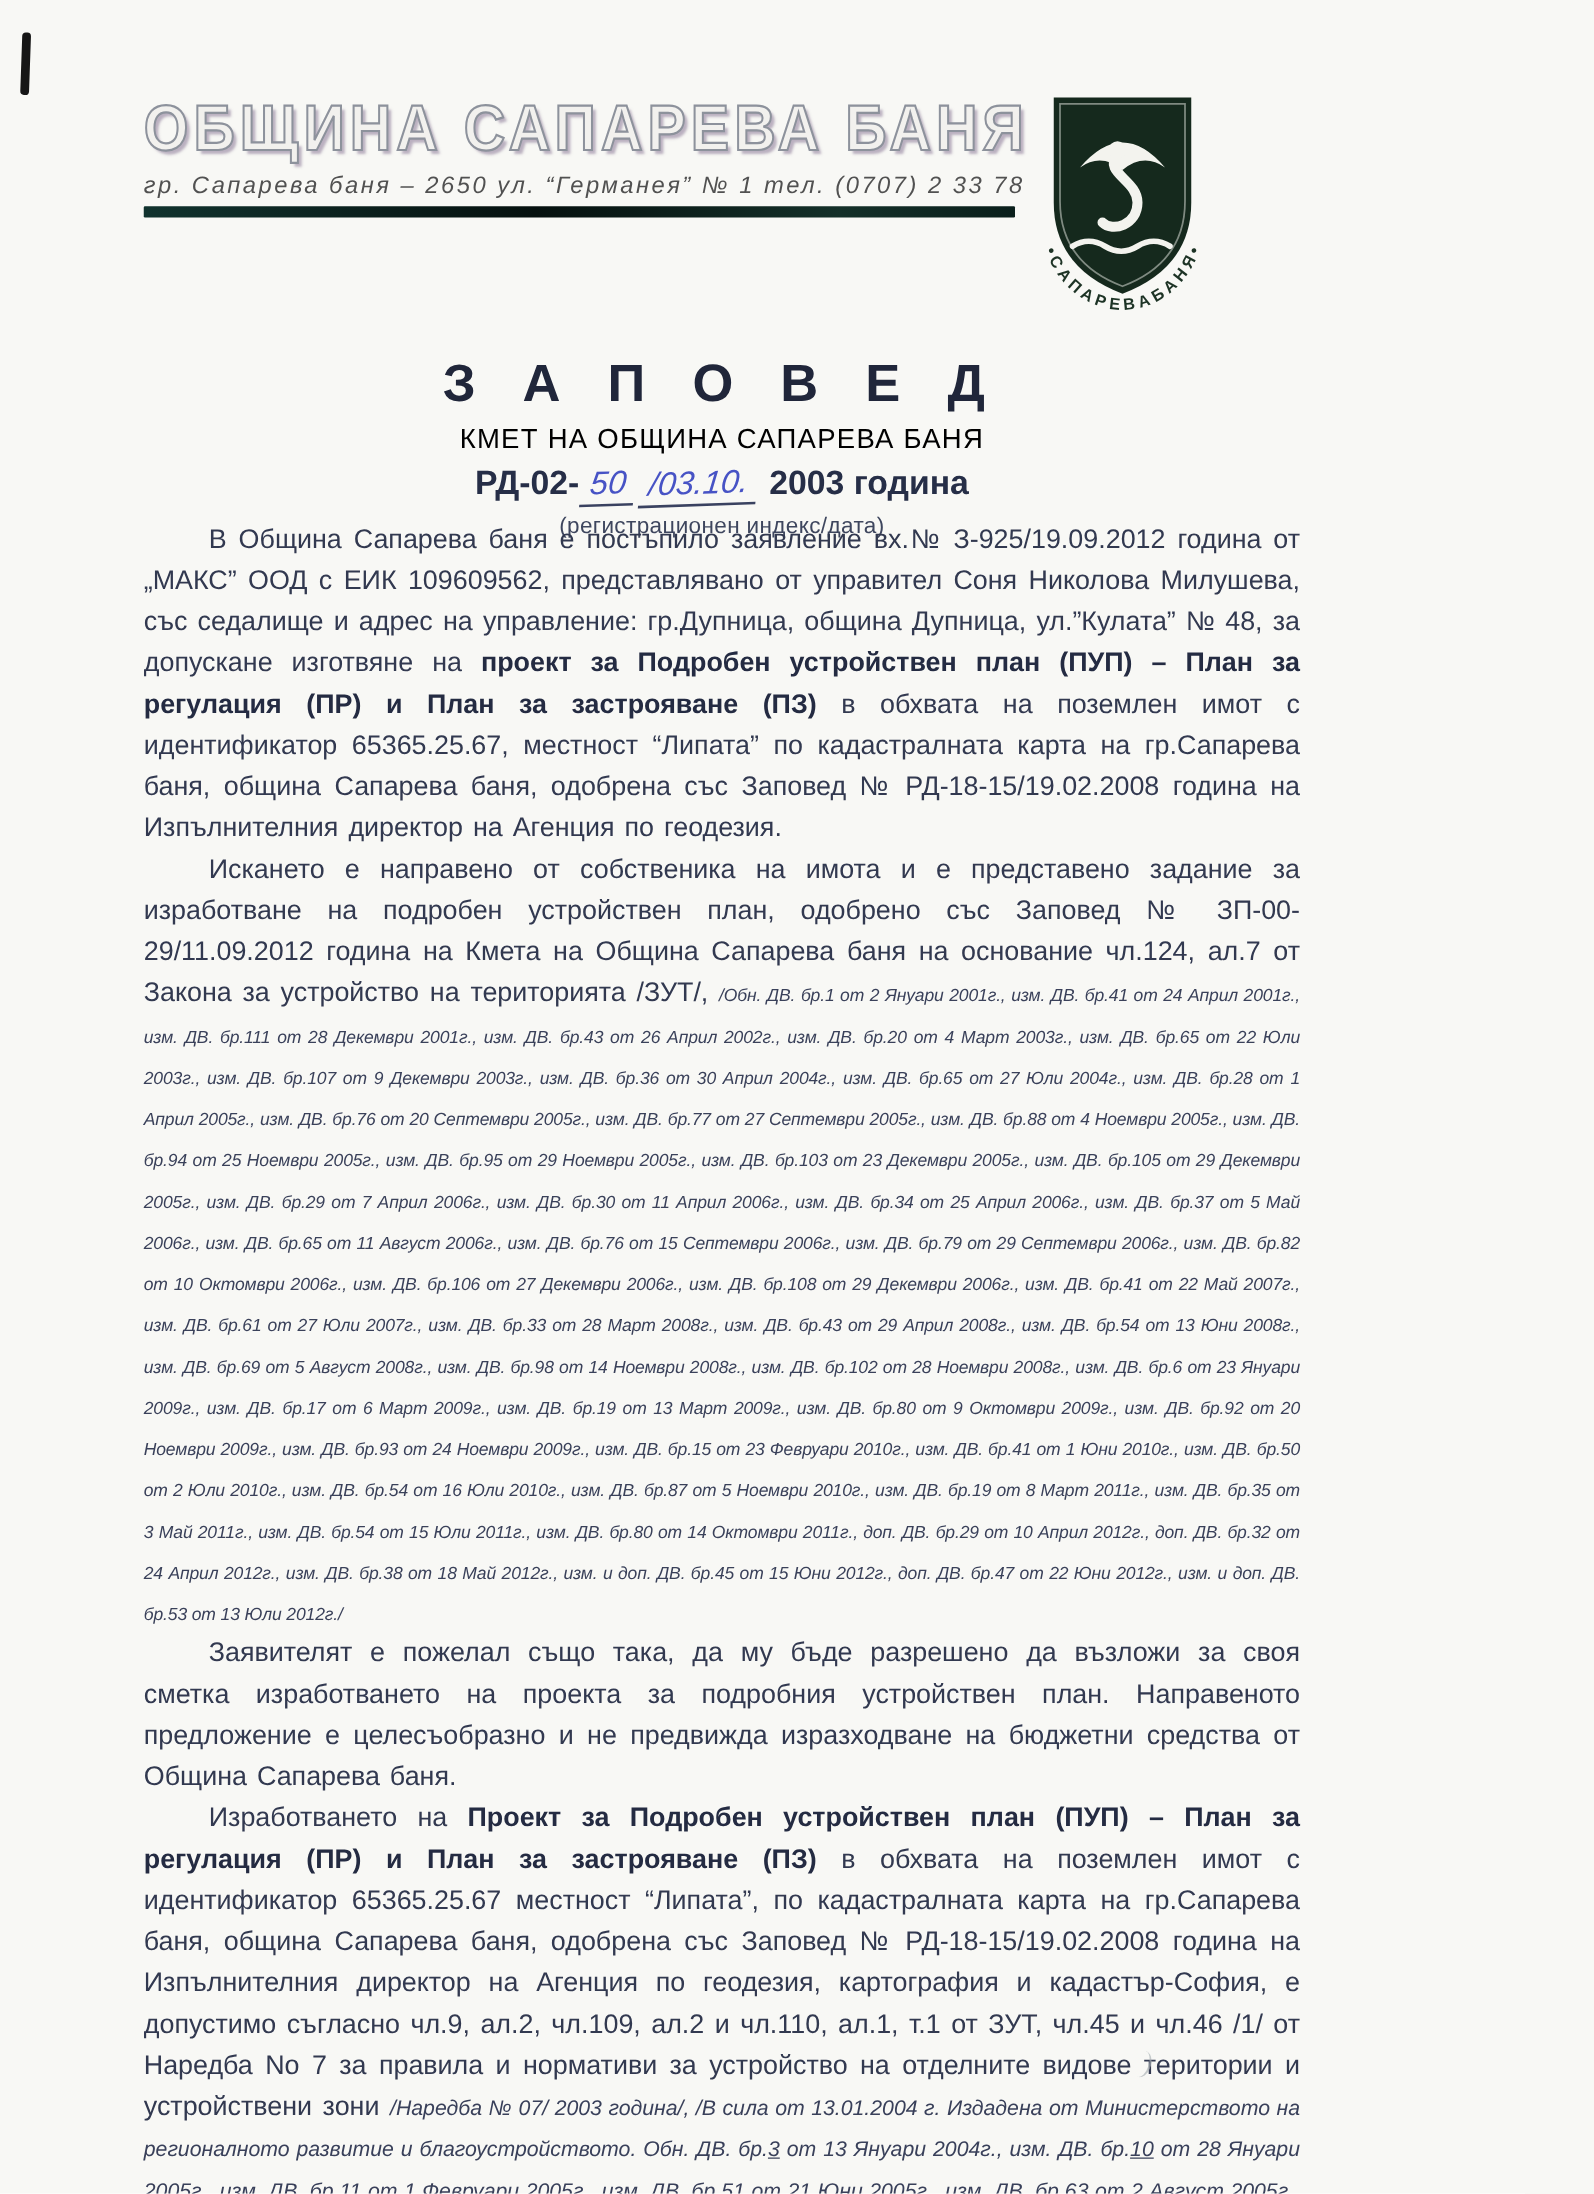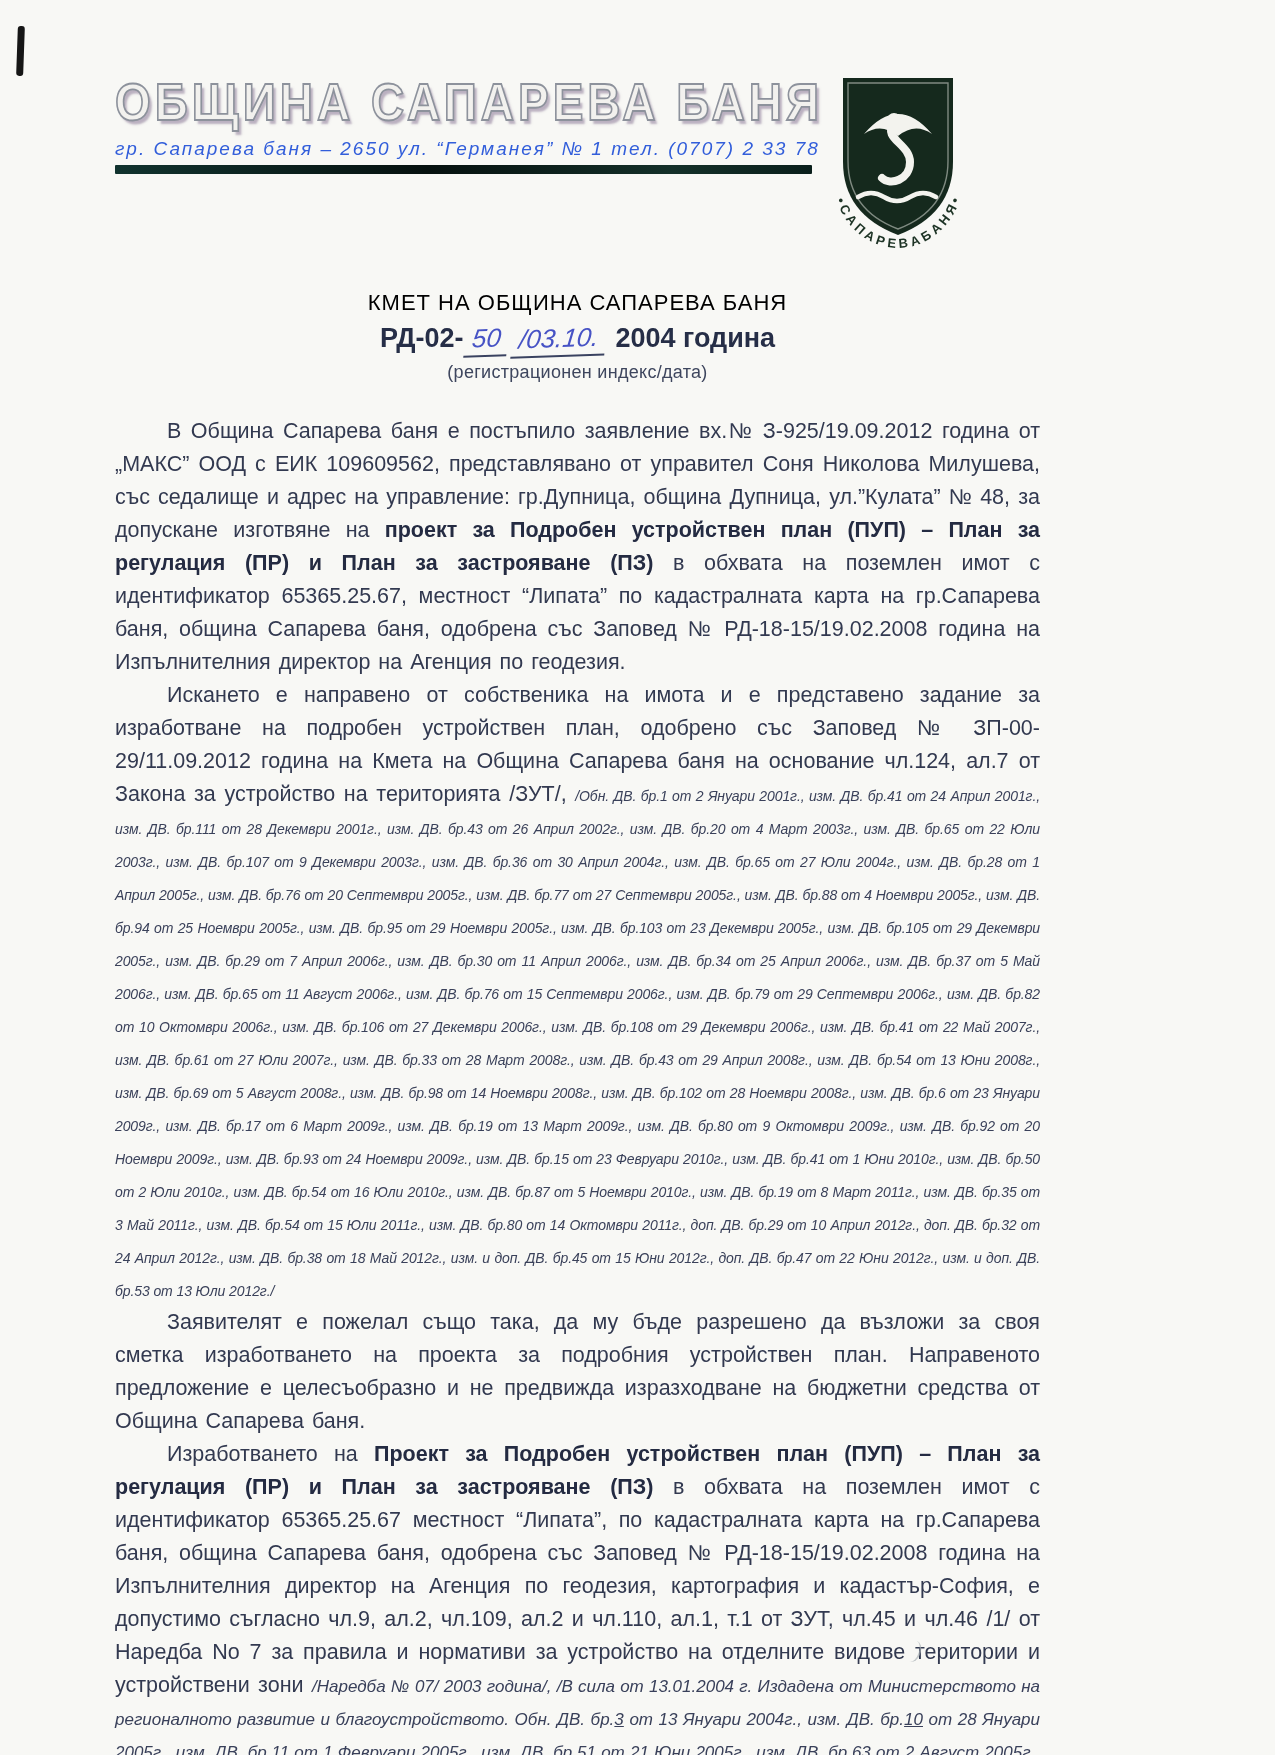--- a/index.html
+++ b/index.html
@@ -31,21 +31,21 @@
   .org-name {
     font-size:46px; font-weight:bold; letter-spacing:4px; white-space:nowrap;
     color:#f2f1ee;
     -webkit-text-stroke:1.6px #8d929c;
     text-shadow:3px 3px 2px rgba(125,105,140,.5);
     transform:scale(1,1.12); transform-origin:left top;
   }
   .address {
     margin-top:12px; width:690px; text-align:center;
     font-size:19px; font-style:italic; letter-spacing:2px;
-    color:#1d4ed8; opacity:.9; white-space:nowrap;
+    color:#404040; opacity:.9; white-space:nowrap;
   }
   .rule {
     margin-top:5px; width:697px; height:9px;
     background:linear-gradient(90deg,#11332e,#06110f 45%,#143029 80%,#0a1f1b);
     border-radius:1px;
   }
   .emblem { position:absolute; left:703px; top:0px; width:160px; height:205px; }
   
   .title-block { position:absolute; left:115px; top:283px; width:925px; text-align:center; }
   .doc-title { font-size:42px; font-weight:bold; letter-spacing:13px; color:#20263a; }
@@ -98,23 +98,24 @@
         <path d="M40,125 Q53,117 66,125 T92,125 T118,125" fill="none" stroke="#f3f3ee" stroke-width="4.5" stroke-linecap="round"></path>
         <path id="arcpath" d="M16,120 A66,74 0 0 0 144,120" fill="none"></path>
         <text font-size="13" font-weight="bold" fill="#1d3325" font-family="Liberation Sans, sans-serif">
           <textPath href="#arcpath" startOffset="50%" text-anchor="middle">• С А П А Р Е В А   Б А Н Я •</textPath>
         </text>
       </svg>
     </div>
   </header>
 
   <section class="title-block">
+    <h1 class="doc-title">З А П О В Е Д</h1>
     <div class="doc-subtitle">КМЕТ НА ОБЩИНА САПАРЕВА БАНЯ</div>
     <div class="number-line">
-      <span>РД-02-</span><span class="blank">50</span><span class="blank">/03.10.</span><span> 2004 година</span>
+      <span>РД-02-</span><span class="blank">50</span><span class="blank">/03.10.</span><span> 2003 година</span>
     </div>
     <div class="reg-note">(регистрационен индекс/дата)</div>
   </section>
 
   <main class="content">
 
     <p class="body-p"><span>В Община  Сапарева  баня е постъпило заявление вх.№ З-925/19.09.2012 година от „МАКС” ООД с ЕИК 109609562, представлявано от управител Соня Николова Милушева, със седалище и адрес на управление: гр.Дупница, община Дупница, ул.”Кулата” № 48, за допускане изготвяне на </span><b>проект за Подробен устройствен план (ПУП) – План за регулация (ПР) и План за застрояване (ПЗ)</b><span> в обхвата на поземлен имот с идентификатор 65365.25.67, местност “Липата” по кадастралната карта на гр.Сапарева баня, община Сапарева баня, одобрена със Заповед № РД-18-15/19.02.2008 година на Изпълнителния директор на Агенция по геодезия.</span></p>
 
     <p class="body-p"><span>Искането е направено от собственика на имота и е представено задание за изработване на подробен устройствен план, одобрено със Заповед № ЗП-00-29/11.09.2012 година на Кмета на Община Сапарева баня на основание чл.124, ал.7 от Закона за устройство на територията /ЗУТ/, </span><span class="fine">/Обн. ДВ. бр.1 от 2 Януари 2001г., изм. ДВ. бр.41 от 24 Април 2001г., изм. ДВ. бр.111 от 28 Декември 2001г., изм. ДВ. бр.43 от 26 Април 2002г., изм. ДВ. бр.20 от 4 Март 2003г., изм. ДВ. бр.65 от 22 Юли 2003г., изм. ДВ. бр.107 от 9 Декември 2003г., изм. ДВ. бр.36 от 30 Април 2004г., изм. ДВ. бр.65 от 27 Юли 2004г., изм. ДВ. бр.28 от 1 Април 2005г., изм. ДВ. бр.76 от 20 Септември 2005г., изм. ДВ. бр.77 от 27 Септември 2005г., изм. ДВ. бр.88 от 4 Ноември 2005г., изм. ДВ. бр.94 от 25 Ноември 2005г., изм. ДВ. бр.95 от 29 Ноември 2005г., изм. ДВ. бр.103 от 23 Декември 2005г., изм. ДВ. бр.105 от 29 Декември 2005г., изм. ДВ. бр.29 от 7 Април 2006г., изм. ДВ. бр.30 от 11 Април 2006г., изм. ДВ. бр.34 от 25 Април 2006г., изм. ДВ. бр.37 от 5 Май 2006г., изм. ДВ. бр.65 от 11 Август 2006г., изм. ДВ. бр.76 от 15 Септември 2006г., изм. ДВ. бр.79 от 29 Септември 2006г., изм. ДВ. бр.82 от 10 Октомври 2006г., изм. ДВ. бр.106 от 27 Декември 2006г., изм. ДВ. бр.108 от 29 Декември 2006г., изм. ДВ. бр.41 от 22 Май 2007г., изм. ДВ. бр.61 от 27 Юли 2007г., изм. ДВ. бр.33 от 28 Март 2008г., изм. ДВ. бр.43 от 29 Април 2008г., изм. ДВ. бр.54 от 13 Юни 2008г., изм. ДВ. бр.69 от 5 Август 2008г., изм. ДВ. бр.98 от 14 Ноември 2008г., изм. ДВ. бр.102 от 28 Ноември 2008г., изм. ДВ. бр.6 от 23 Януари 2009г., изм. ДВ. бр.17 от 6 Март 2009г., изм. ДВ. бр.19 от 13 Март 2009г., изм. ДВ. бр.80 от 9 Октомври 2009г., изм. ДВ. бр.92 от 20 Ноември 2009г., изм. ДВ. бр.93 от 24 Ноември 2009г., изм. ДВ. бр.15 от 23 Февруари 2010г., изм. ДВ. бр.41 от 1 Юни 2010г., изм. ДВ. бр.50 от 2 Юли 2010г., изм. ДВ. бр.54  от 16 Юли 2010г., изм. ДВ. бр.87 от 5 Ноември 2010г., изм. ДВ. бр.19 от 8 Март 2011г., изм. ДВ. бр.35 от 3 Май 2011г., изм. ДВ. бр.54 от 15 Юли 2011г., изм. ДВ. бр.80 от 14 Октомври 2011г., доп. ДВ. бр.29 от 10 Април 2012г., доп. ДВ. бр.32 от 24 Април 2012г., изм. ДВ. бр.38 от 18 Май 2012г., изм. и доп. ДВ. бр.45 от 15 Юни 2012г., доп. ДВ. бр.47 от 22 Юни 2012г., изм. и доп. ДВ. бр.53 от 13 Юли 2012г./</span></p>
 

